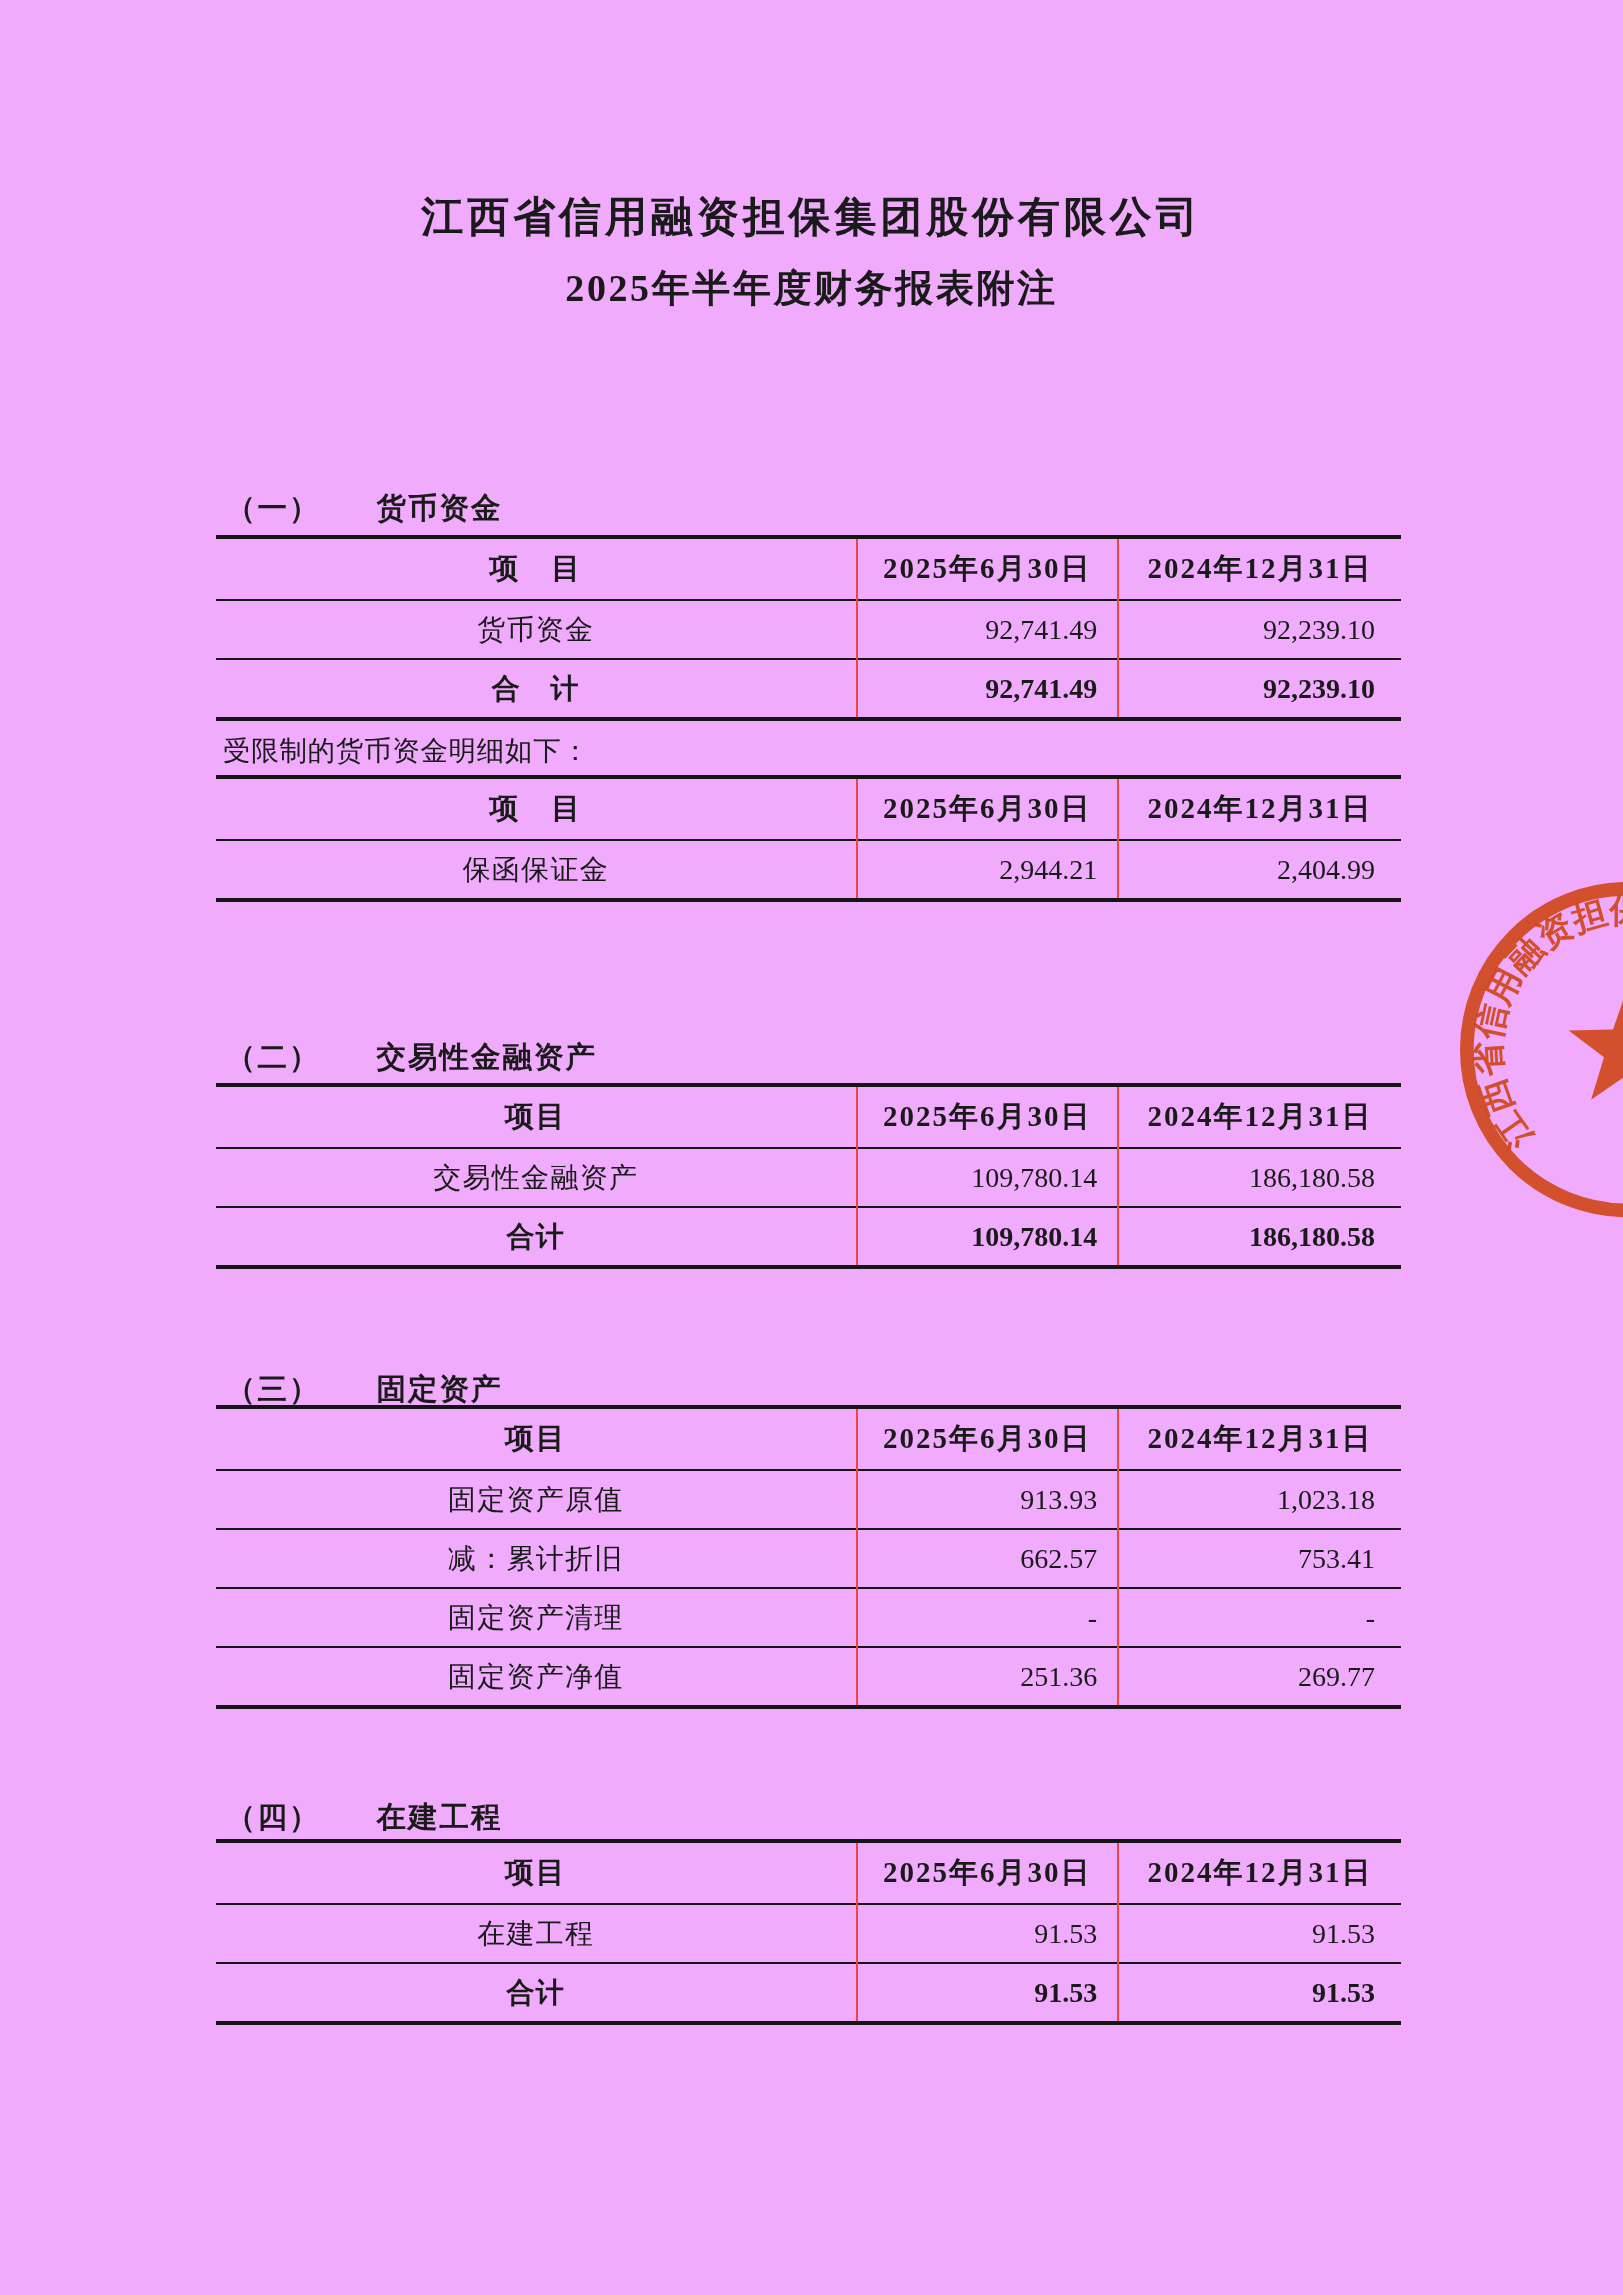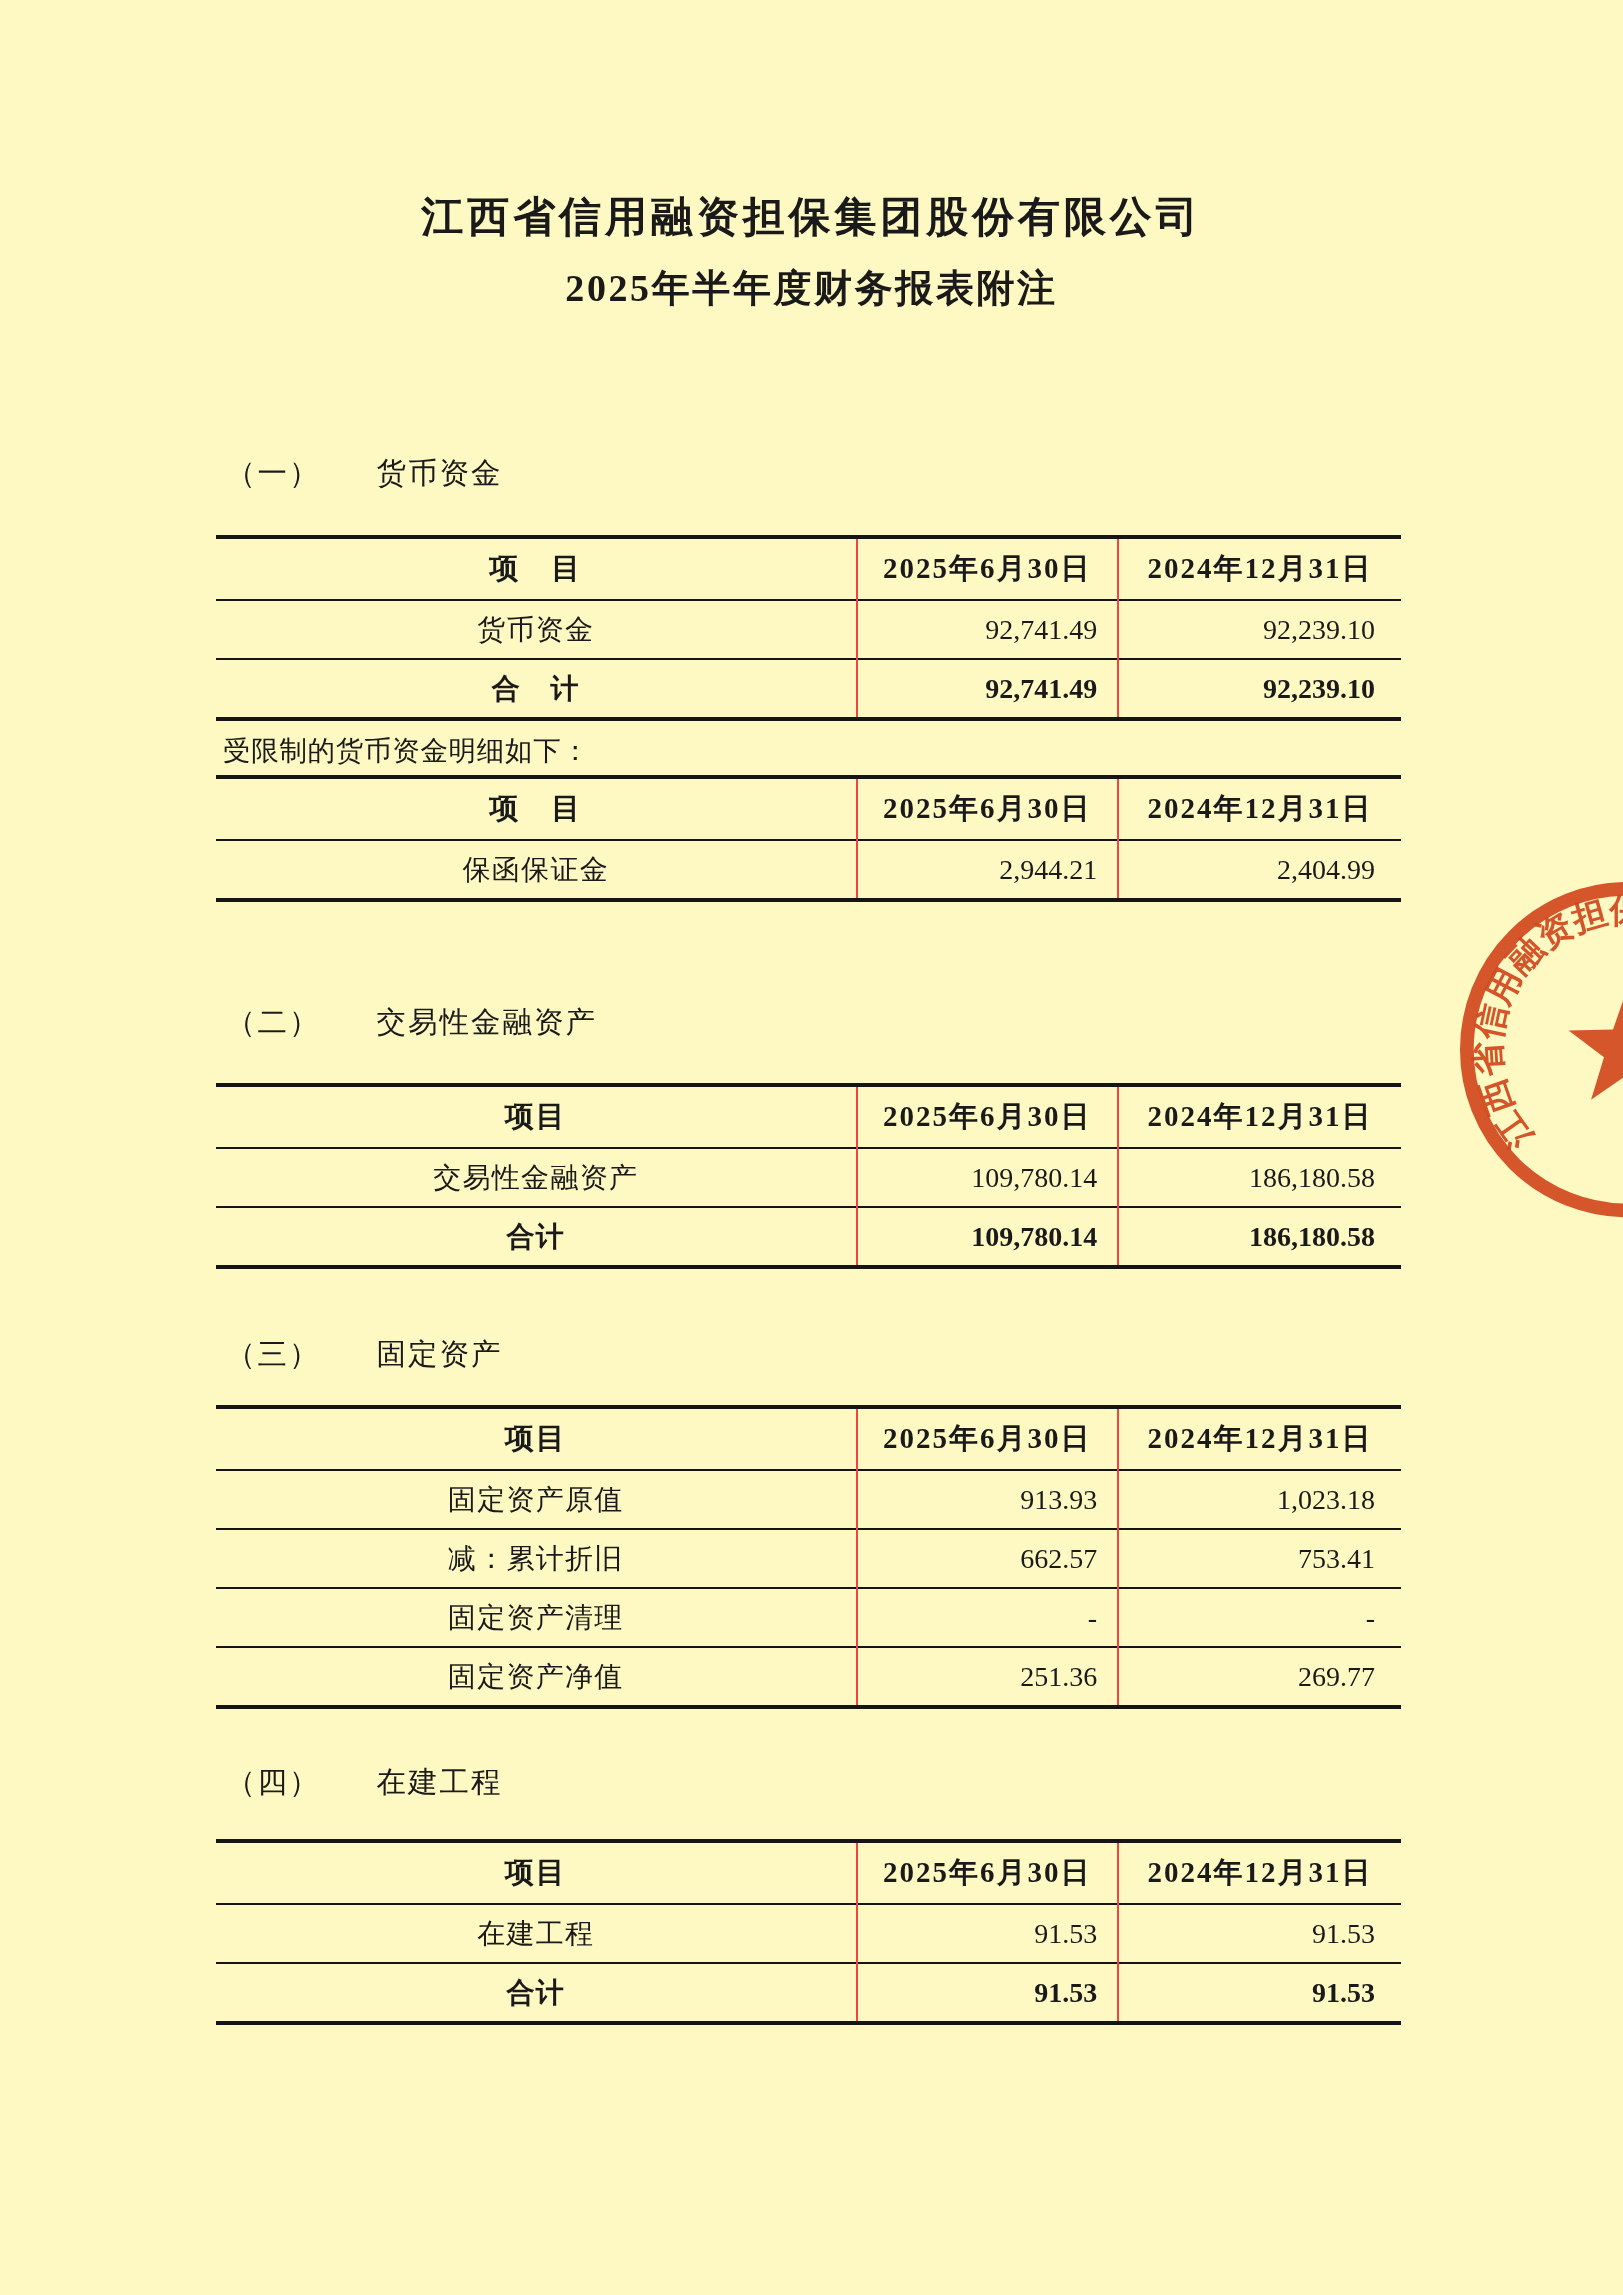--- a/index.html
+++ b/index.html
@@ -1,33 +1,33 @@
 <!DOCTYPE html>
 <html style="font-size:10.5px"><head>
 <meta charset="utf-8">
 <style>
   html,body{margin:0;padding:0;background:#d8d8d8;}
   .page{
     position:relative;
     width:1623px;height:2295px;
     margin:0 auto;
-    background:#fef9c3;
+    background:#f0abfc;
     overflow:hidden;
     font-family:"Liberation Serif","DejaVu Serif",serif;
     color:#1a1a1a;
   }
   
   .title1{position:absolute;top:189px;left:0;width:100%;text-align:center;
           font-size:42px;font-weight:bold;letter-spacing:3.9px;}
   .title2{position:absolute;top:263px;left:0;width:100%;text-align:center;
           font-size:38px;font-weight:bold;letter-spacing:2.6px;}
   .subtitle{position:absolute;top:329px;left:0;width:100%;text-align:center;
           font-size:26px;font-weight:bold;letter-spacing:1.3px;}
   
-  .sec{position:absolute;left:226px;font-size:29.5px;font-weight:normal;letter-spacing:2px;}
+  .sec{position:absolute;left:226px;font-size:29.5px;font-weight:bold;letter-spacing:2px;margin-top:35px;}
   .sec .num{display:inline-block;margin-right:56px;}
   .sec1{top:454px;} .sec2{top:1003px;} .sec3{top:1335px;} .sec4{top:1763px;}
   .note{position:absolute;left:223px;top:733px;font-size:27.5px;letter-spacing:0.7px;}
   
   .tblwrap{position:absolute;left:216px;width:1185px;}
   .t1{top:535px;} .t2{top:775px;} .t3{top:1083px;} .t4{top:1405px;} .t5{top:1839px;}
   table{border-collapse:collapse;table-layout:fixed;width:1185px;
         border-top:4.6px solid #151515;border-bottom:4.6px solid #151515;}
   col.c1{width:640px;} col.c2{width:261px;} col.c3{width:283px;}
   th{font-size:29px;font-weight:bold;height:58px;letter-spacing:2px;}

